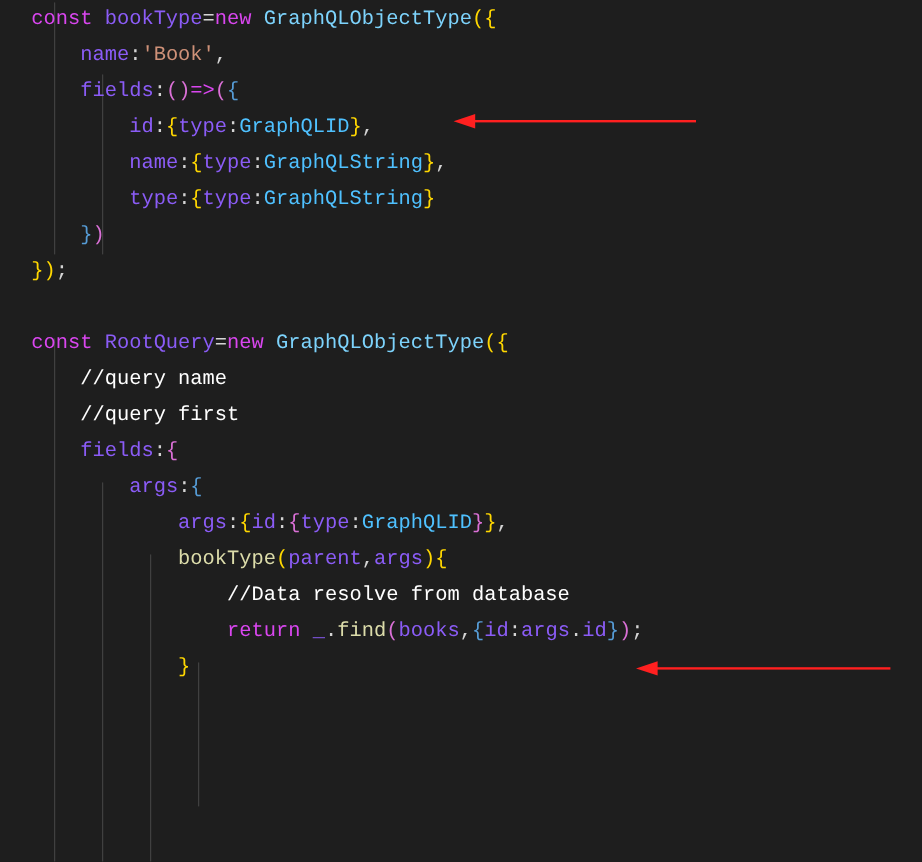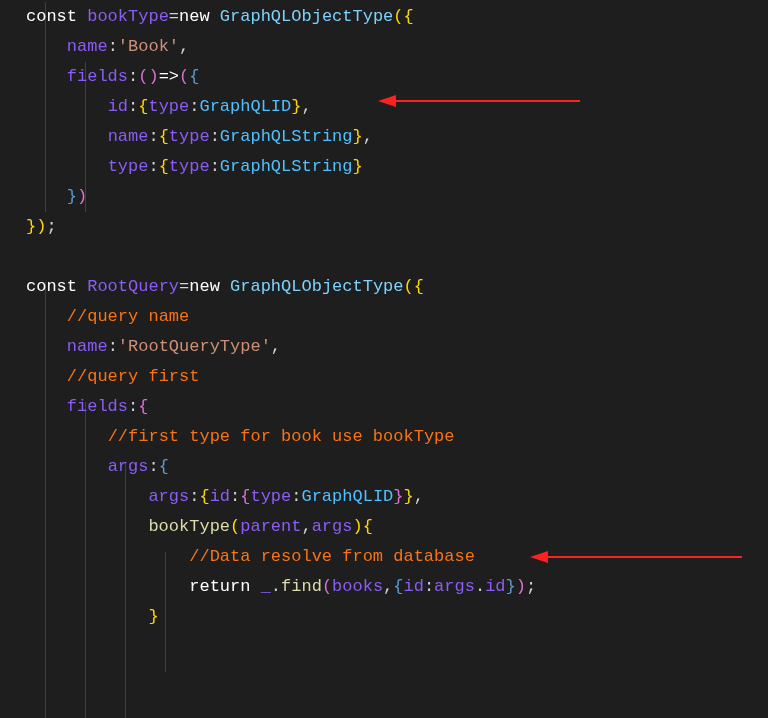--- a/index.html
+++ b/index.html
@@ -31,32 +31,32 @@
       border-left: 1px solid #404040;
       position: absolute;
       top: 0;
       bottom: 0;
     }
     .code-text {
       position: relative;
       z-index: 2;
     }
     
-    .kw { color: #ffffff; }
+    .kw { color: #d946ef; }
     .var { color: #8b5cf6; }
     .op { color: #d4d4d4; }
     .cls { color: #7dd3fc; }
     .prop { color: #8b5cf6; }
     .str { color: #ce9178; }
     .fn { color: #dcdcaa; }
     .punc { color: #d4d4d4; }
     .brace-y { color: #ffd700; }
     .brace-p { color: #da70d6; }
     .brace-b { color: #569cd6; }
-    .cmt { color: #f97316; }
+    .cmt { color: #ffffff; }
     .const-v { color: #4fc1ff; }
     
     .arrow {
       position: absolute;
       z-index: 10;
     }
     .arrow-line {
       position: absolute;
       height: 2px;
       background: #ff2020;
@@ -90,27 +90,25 @@
 <div class="line"><span class="code-text">    <span class="brace-b">}</span><span class="brace-p">)</span></span></div>
 
 <div class="line"><span class="code-text"><span class="brace-y">}</span><span class="brace-y">)</span><span class="punc">;</span></span></div>
 
 <div class="line"><span class="code-text"></span></div>
 
 <div class="line"><span class="code-text"><span class="kw">const</span> <span class="var">RootQuery</span><span class="op">=</span><span class="kw">new</span> <span class="cls">GraphQLObjectType</span><span class="brace-y">({</span></span></div>
 
 <div class="line"><span class="code-text">    <span class="cmt">//query name</span></span></div>
 
-<div class="line"><span class="code-text">    <span class="prop">name</span><span class="punc">:</span><span class="str">'RootQueryType'</span><span class="punc">,</span></span></div>
 
 <div class="line"><span class="code-text">    <span class="cmt">//query first</span></span></div>
 
 <div class="line"><span class="code-text">    <span class="prop">fields</span><span class="punc">:</span><span class="brace-p">{</span></span></div>
 
-<div class="line"><span class="code-text">        <span class="cmt">//first type for book use bookType</span></span></div>
 
 <div class="line"><span class="code-text">        <span class="prop">args</span><span class="punc">:</span><span class="brace-b">{</span></span></div>
 
 
 <div class="line"><span class="code-text">            <span class="prop">args</span><span class="punc">:</span><span class="brace-y">{</span><span class="prop">id</span><span class="punc">:</span><span class="brace-p">{</span><span class="prop">type</span><span class="punc">:</span><span class="const-v">GraphQLID</span><span class="brace-p">}</span><span class="brace-y">}</span><span class="punc">,</span></span></div>
 
 <div class="line"><span class="code-text">            <span class="fn">bookType</span><span class="brace-y">(</span><span class="var">parent</span><span class="punc">,</span><span class="var">args</span><span class="brace-y">)</span><span class="brace-y">{</span></span></div>
 
 <div class="line"><span class="code-text">                <span class="cmt">//Data resolve from database</span></span></div>
 

